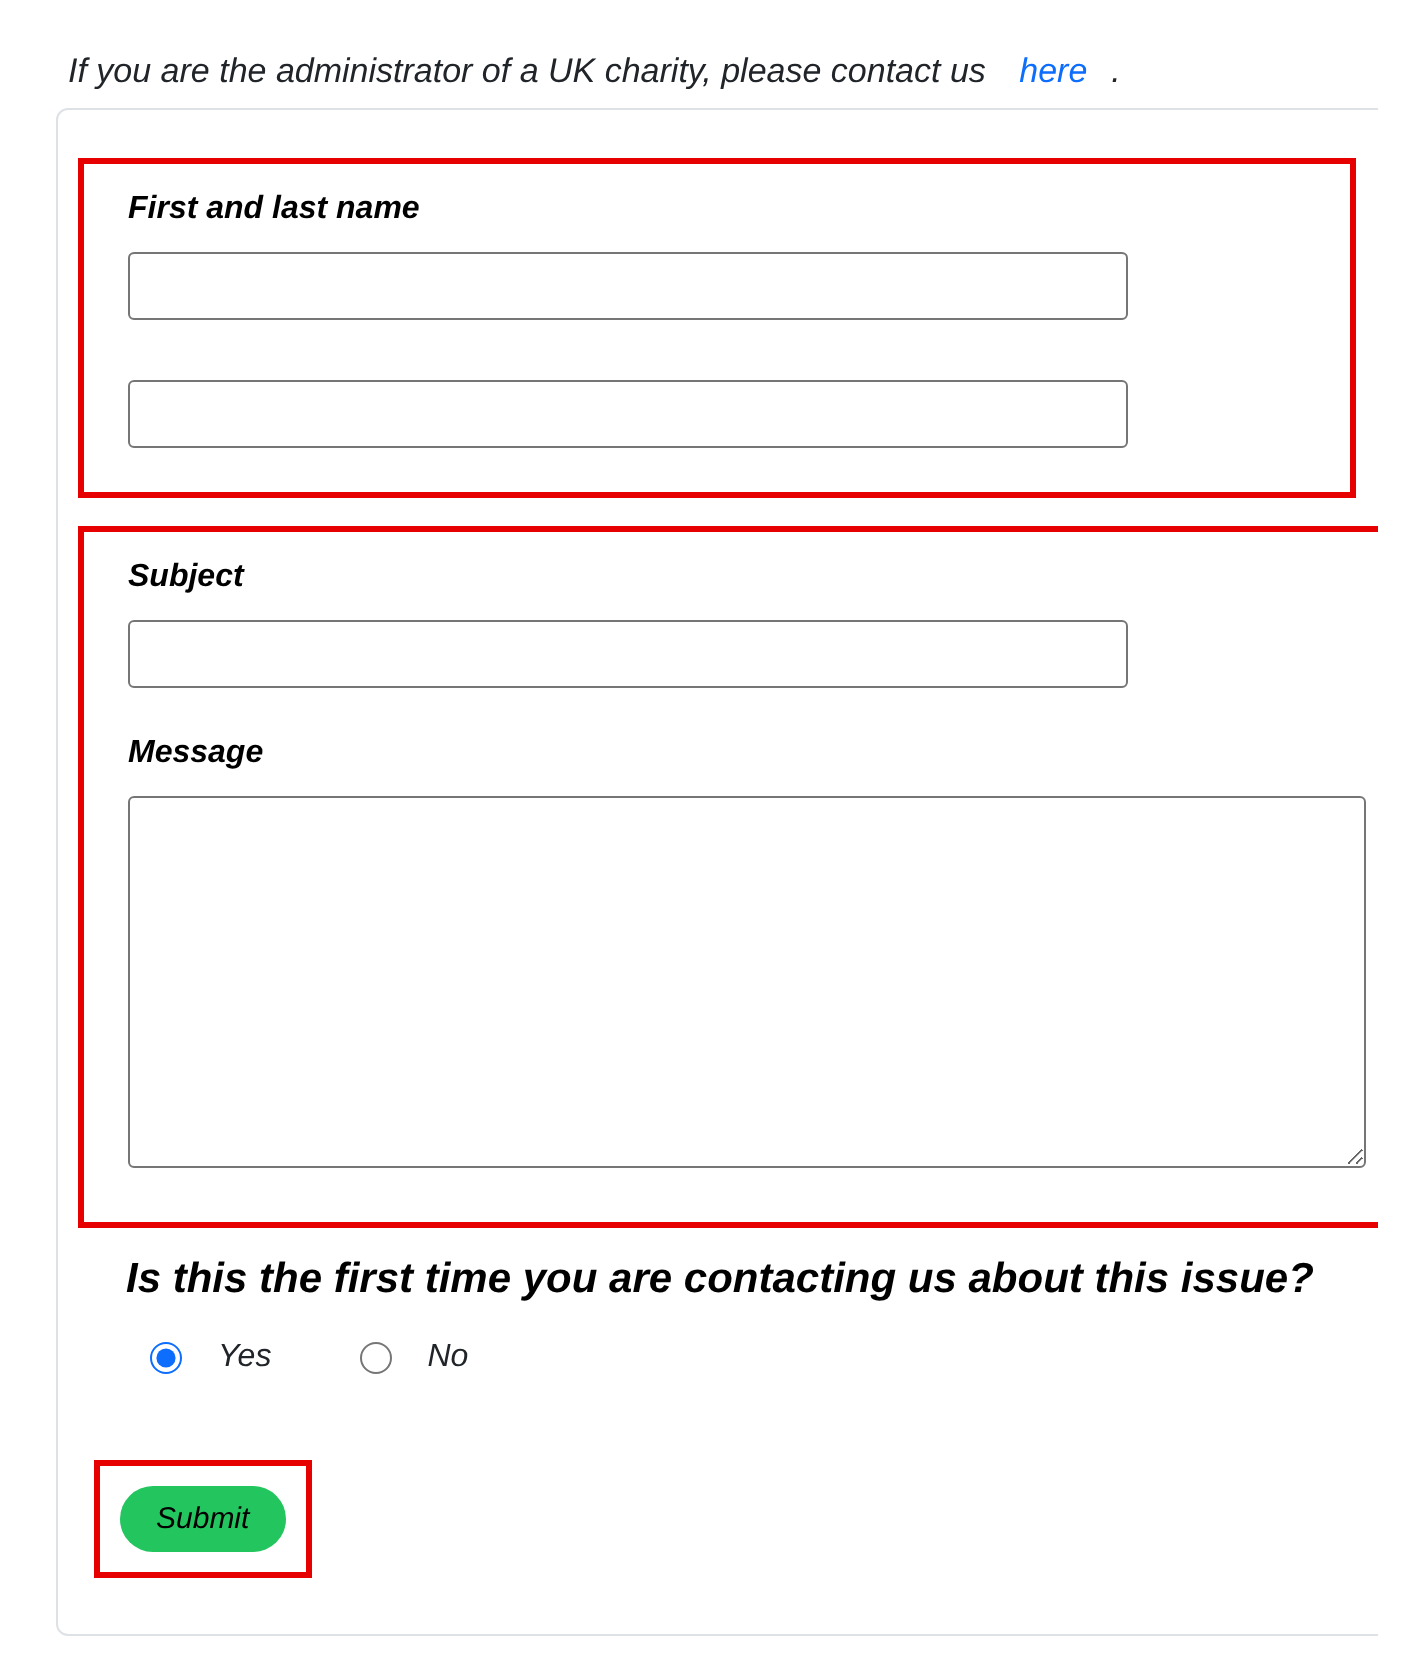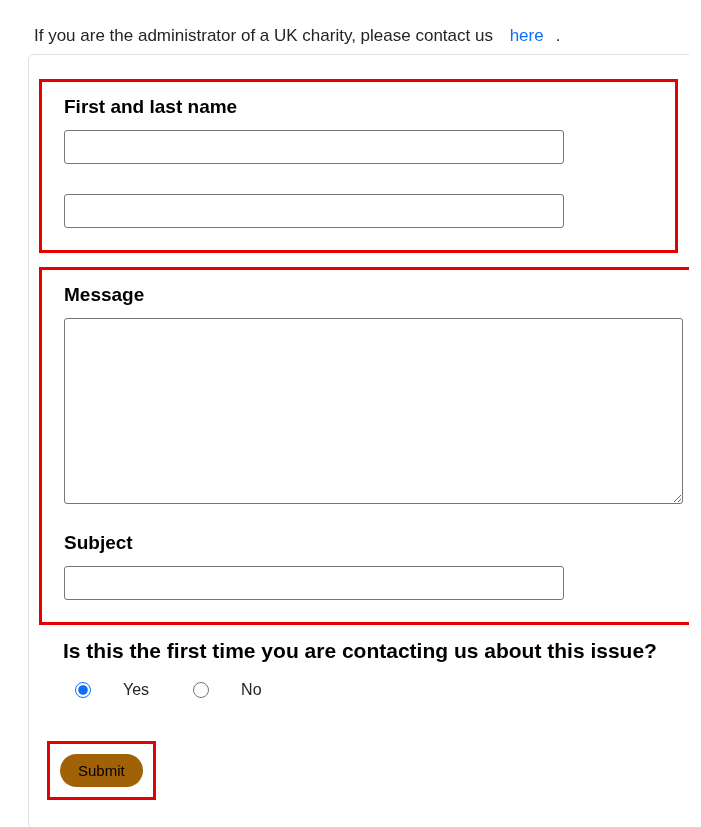--- a/index.html
+++ b/index.html
@@ -1,15 +1,15 @@
 <!DOCTYPE html>
 <html><head>
   <meta charset="utf-8">
   <style>
-    * { box-sizing: border-box; margin: 6px; padding: 0; }
+    * { box-sizing: border-box; margin: 6px; padding: 0; font-style: italic; }
     body {
       font-family: Arial, Helvetica, sans-serif;
       font-size: 16px;
       color: #212529;
       background: #fff;
       padding: 8px 10px;
     }
     .intro {
       font-size: 17px;
       color: #212529;
@@ -33,21 +33,21 @@
     }
     .highlight-group.wide {
       margin-right: -12px;
     }
     .field {
       margin-bottom: 18px;
     }
     .field:last-child { margin-bottom: 4px; }
     .field-label {
       font-weight: 700;
-      font-size: 19px;
+      font-size: 16px;
       display: block;
       margin-bottom: 6px;
       color: #000;
     }
     .text-input {
       width: 500px;
       height: 34px;
       border: 1px solid #767676;
       border-radius: 3px;
       padding: 4px 8px;
@@ -74,37 +74,37 @@
     }
     .radio-row {
       display: flex;
       align-items: center;
       gap: 20px;
       margin-top: 2px;
     }
     .radio-opt {
       display: flex;
       align-items: center;
-      gap: 20px;
+      gap: 6px;
       font-size: 16px;
     }
     .radio-opt input[type="radio"] {
       width: 16px;
       height: 16px;
       accent-color: #0d6efd;
     }
     .submit-wrap {
       border: 3px solid #e60000;
       padding: 4px;
       display: inline-block;
       margin-top: 24px;
       margin-left: -4px;
     }
     .submit-btn {
-      background: #a16207;
+      background: #22c55e;
       border: none;
       border-radius: 20px;
       padding: 8px 18px;
       font-size: 15px;
       color: #000;
       cursor: pointer;
       font-family: inherit;
     }
   </style>
 </head>
@@ -122,26 +122,26 @@
       <input type="text" class="text-input" value="" style="">
     </div>
     <div class="field">
       <input type="text" class="text-input" value="" style="">
     </div>
   </div>
 
 
   <div class="highlight-group wide">
     <div class="field">
+      <label class="field-label">Subject</label>
+      <input type="text" class="text-input" value="" style="">
+    </div>
+    <div class="field">
       <label class="field-label">Message</label>
       <textarea class="text-input full" style=""></textarea>
-    </div>
-    <div class="field">
-      <label class="field-label">Subject</label>
-      <input type="text" class="text-input" value="" style="">
     </div>
   </div>
 
   <div>
     <span class="radio-label">Is this the first time you are contacting us about this issue?</span>
     <div class="radio-row">
       <label class="radio-opt">
         <input type="radio" name="firstc" checked="" style="">
         <span>Yes</span>
       </label>

